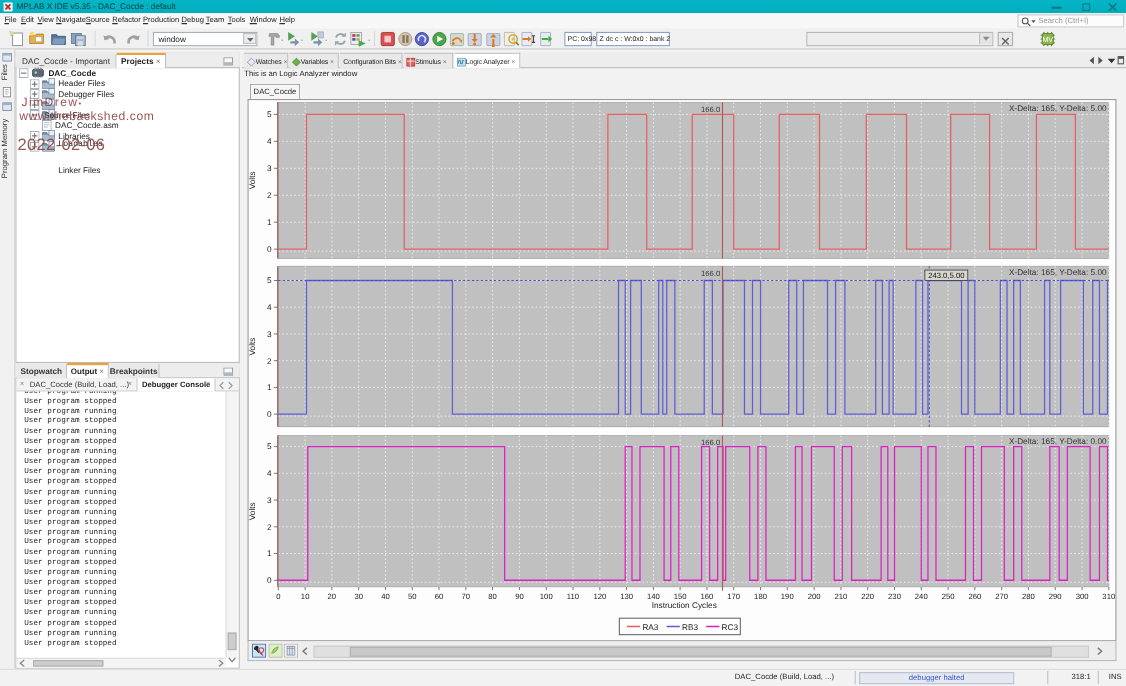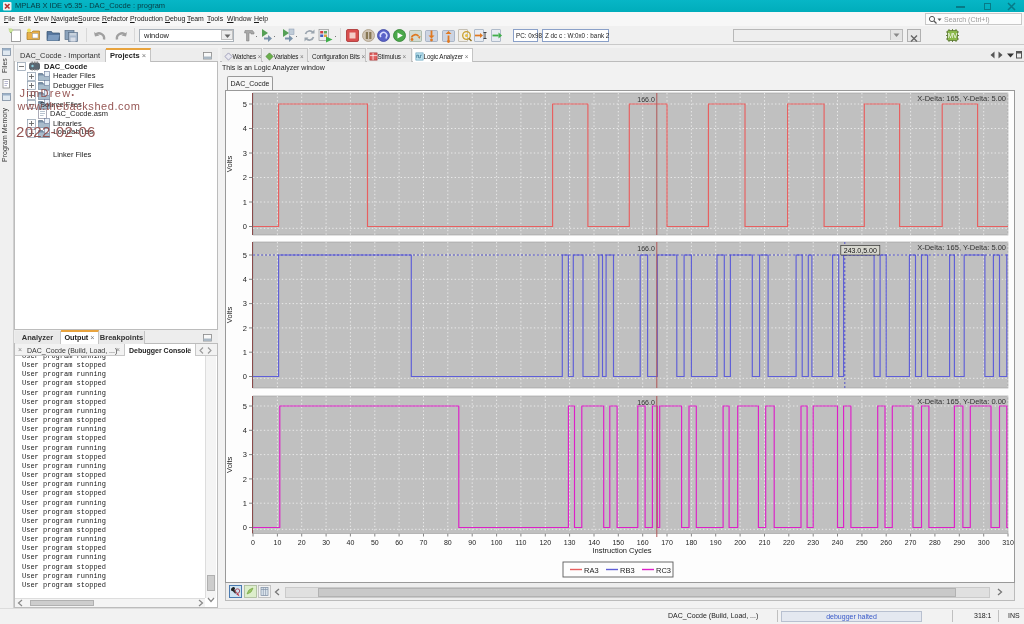--- a/index.html
+++ b/index.html
@@ -6,21 +6,21 @@
 body { font-family:"Liberation Sans", sans-serif; background:#f2f2f2; position:relative; }
 .abs { position:absolute; }
 </style></head>
 <body>
 
 <div class="abs" style="left:0;top:0;width:1024px;height:12px;background:linear-gradient(#07b6c6,#00adbb);">
  <svg class="abs" style="left:3px;top:2px;" width="9" height="9" viewBox="0 0 9 9">
       <rect x="0" y="0" width="8.5" height="8.5" rx="1" fill="#f0f0f0"></rect>
       <path d="M2,2 L6.5,6.5 M6.5,2 L2,6.5" stroke="#b03030" stroke-width="1.6"></path>
     </svg>
- <div class="abs" style="left:15px;top:1px;font-size:7.5px;color:#073b42;line-height:10px;">MPLAB X IDE v5.35 - DAC_Cocde : program</div>
+ <div class="abs" style="left:15px;top:1px;font-size:7.5px;color:#073b42;line-height:10px;">MPLAB X IDE v5.35 - DAC_Cocde : default</div>
  <div class="abs" style="left:956px;top:6px;width:9px;height:2px;background:#077a87;"></div>
  <div class="abs" style="left:984px;top:2.5px;width:7px;height:7px;border:1.5px solid #077a87;"></div>
  <svg class="abs" style="left:1007px;top:1.5px;" width="9" height="9">
       <path d="M1,1 L8,8 M8,1 L1,8" stroke="#077a87" stroke-width="1.5"></path>
     </svg>
 </div>
 <div class="abs" style="left:0;top:12px;width:1024px;height:14px;background:#f7f7f7;">
     <span class="abs" style="left:4px;top:3px;font-size:6.9px;color:#1a1a1a;"><u>F</u>ile</span>
     <span class="abs" style="left:19px;top:3px;font-size:6.9px;color:#1a1a1a;"><u>E</u>dit</span>
     <span class="abs" style="left:34px;top:3px;font-size:6.9px;color:#1a1a1a;"><u>V</u>iew</span>
@@ -284,21 +284,21 @@
     <path d="M2,4.5 h5 M4.5,2 v5" stroke="#666" stroke-width="0.9"></path>
   </svg>
 <svg class="abs" style="left:38px;top:127.5px;" width="12" height="10">
     <path d="M0.5,2.5 h4 l1,1.5 h6 v5.5 h-11z" fill="#7890a8" stroke="#4a5f78" stroke-width="0.6"></path>
     <path d="M0.5,4.5 h11 v5 h-11z" fill="#a8bccc"></path>
     <rect x="6.5" y="0.5" width="5" height="5" fill="#e8f0f8" stroke="#6a7a9a" stroke-width="0.6"></rect>
   </svg>
 <span class="abs" style="left:53px;top:128.0px;font-size:7.5px;color:#222;font-family:Liberation Mono, monospace;">Loadables</span>
 <div class="abs" style="left:14px;top:330px;width:204px;height:278px;background:#fff;border:1px solid #bcbcbc;"></div>
 <div class="abs" style="left:14px;top:330px;width:204px;height:14px;background:#ededed;border-bottom:1px solid #bcbcbc;"></div>
-<div class="abs" style="left:15px;top:331px;width:46px;height:13px;background:#e9e9e9;border-right:1px solid #c4c4c4;font-size:7.5px;font-weight:bold;color:#333;text-align:center;line-height:13px;">Analyzer</div>
+<div class="abs" style="left:15px;top:331px;width:46px;height:13px;background:#e9e9e9;border-right:1px solid #c4c4c4;font-size:7.5px;font-weight:bold;color:#333;text-align:center;line-height:13px;">Stopwatch</div>
 <div class="abs" style="left:61px;top:330px;width:38px;height:14px;background:#fff;border-top:2px solid #e8a33d;border-right:1px solid #c4c4c4;font-size:7.3px;font-weight:bold;color:#222;text-align:center;line-height:12px;">Output <span style="font-weight:normal;color:#777;">×</span></div>
 <div class="abs" style="left:99px;top:331px;width:46px;height:13px;background:#e9e9e9;border-right:1px solid #c4c4c4;font-size:7.5px;font-weight:bold;color:#333;text-align:center;line-height:13px;">Breakpoints</div>
 <svg class="abs" style="left:203px;top:334px;" width="9" height="8">
     <rect x="0.5" y="0.5" width="8" height="6.5" fill="#f8f8f8" stroke="#888" stroke-width="0.8"></rect>
     <rect x="0.5" y="4.5" width="8" height="2.5" fill="#aab8c4"></rect>
   </svg>
 <div class="abs" style="left:15px;top:344px;width:202px;height:12px;background:#f2f2f2;border-bottom:1px solid #c8c8c8;"></div>
 <span class="abs" style="left:18px;top:346px;font-size:7px;color:#888;">×</span>
 <span class="abs" style="left:27px;top:346.5px;font-size:7px;color:#333;">DAC_Cocde (Build, Load, ...)</span>
 <span class="abs" style="left:116px;top:346px;font-size:7px;color:#888;">×</span>

